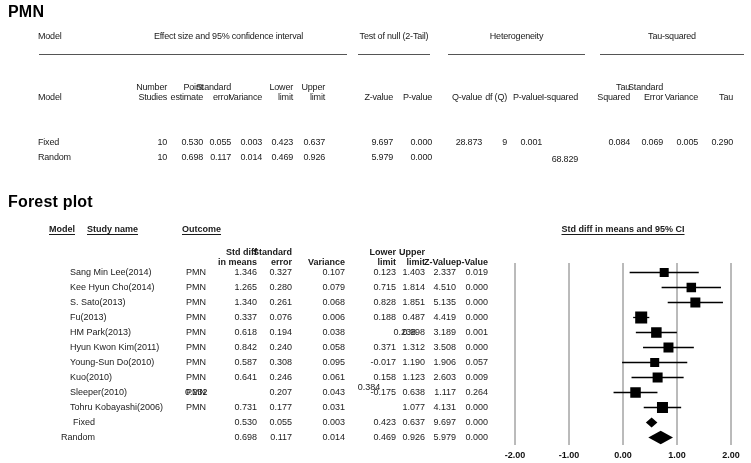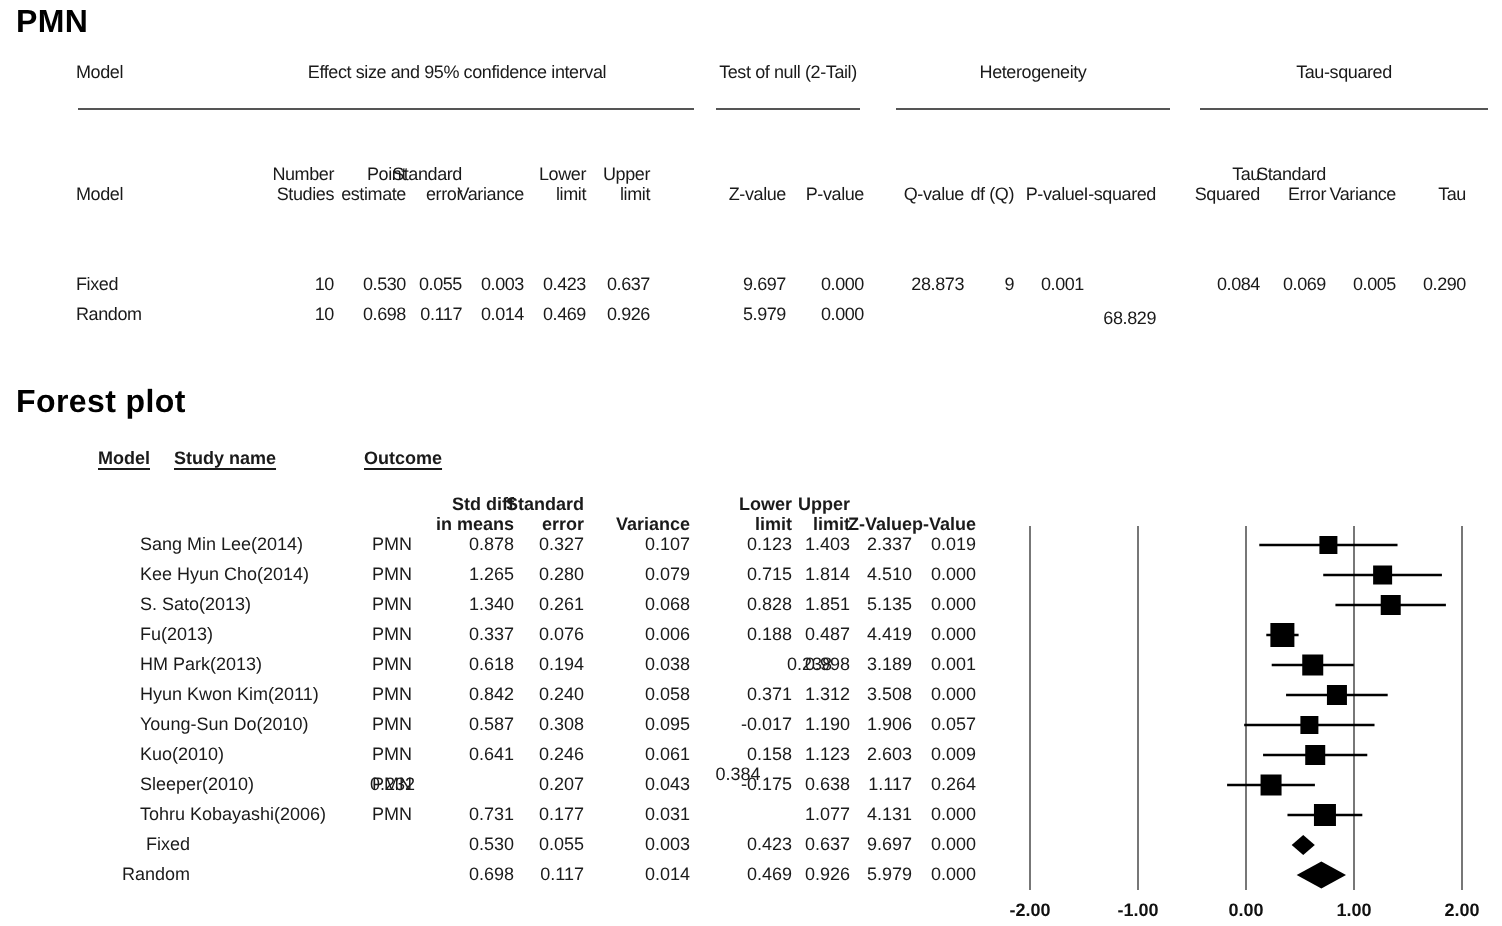--- a/index.html
+++ b/index.html
@@ -91,36 +91,37 @@
       <div class="t1 rt" style="position:absolute;left:269px;top:152px;width:56px;text-align:right;">0.926</div>
       <div class="t1 rt" style="position:absolute;left:337px;top:152px;width:56px;text-align:right;">5.979</div>
       <div class="t1 rt" style="position:absolute;left:376px;top:152px;width:56px;text-align:right;">0.000</div>
     </div>
 
   <div class="abs title" style="left:8px;top:193px;">Forest plot</div>
 
   <div class="abs f fb ful" style="left:49px;top:224px;">Model</div>
   <div class="abs f fb ful" style="left:87px;top:224px;">Study name</div>
   <div class="abs f fb ful" style="left:182px;top:224px;">Outcome</div>
+  <div class="abs f fb ful" style="left:548px;top:224px;width:150px;text-align:center;">Std diff in means and 95% CI</div>
 
   <div id="forest-generated" class="abs" style="left:0;top:0;">
       <div class="f fb fh2" style="position:absolute;left:203px;top:243px;width:54px;height:24px;">Std diff
 in means</div>
       <div class="f fb fh2" style="position:absolute;left:238px;top:243px;width:54px;height:24px;">Standard
 error</div>
       <div class="f fb fh2" style="position:absolute;left:291px;top:243px;width:54px;height:24px;">Variance</div>
       <div class="f fb fh2" style="position:absolute;left:342px;top:243px;width:54px;height:24px;">Lower
 limit</div>
       <div class="f fb fh2" style="position:absolute;left:371px;top:243px;width:54px;height:24px;">Upper
 limit</div>
       <div class="f fb fh2" style="position:absolute;left:402px;top:243px;width:54px;height:24px;">Z-Value</div>
       <div class="f fb fh2" style="position:absolute;left:434px;top:243px;width:54px;height:24px;">p-Value</div>
       <div class="f" style="position:absolute;left:70px;top:265px;line-height:15px;">Sang Min Lee(2014)</div>
       <div class="f" style="position:absolute;left:181px;top:265px;width:30px;text-align:center;line-height:15px;">PMN</div>
-      <div class="f" style="position:absolute;left:203px;top:265px;width:54px;text-align:right;line-height:15px;">0.878</div>
+      <div class="f" style="position:absolute;left:203px;top:265px;width:54px;text-align:right;line-height:15px;">1.346</div>
       <div class="f" style="position:absolute;left:238px;top:265px;width:54px;text-align:right;line-height:15px;">0.327</div>
       <div class="f" style="position:absolute;left:291px;top:265px;width:54px;text-align:right;line-height:15px;">0.107</div>
       <div class="f" style="position:absolute;left:342px;top:265px;width:54px;text-align:right;line-height:15px;">0.123</div>
       <div class="f" style="position:absolute;left:371px;top:265px;width:54px;text-align:right;line-height:15px;">1.403</div>
       <div class="f" style="position:absolute;left:402px;top:265px;width:54px;text-align:right;line-height:15px;">2.337</div>
       <div class="f" style="position:absolute;left:434px;top:265px;width:54px;text-align:right;line-height:15px;">0.019</div>
       <div class="f" style="position:absolute;left:70px;top:280px;line-height:15px;">Kee Hyun Cho(2014)</div>
       <div class="f" style="position:absolute;left:181px;top:280px;width:30px;text-align:center;line-height:15px;">PMN</div>
       <div class="f" style="position:absolute;left:203px;top:280px;width:54px;text-align:right;line-height:15px;">1.265</div>
       <div class="f" style="position:absolute;left:238px;top:280px;width:54px;text-align:right;line-height:15px;">0.280</div>

